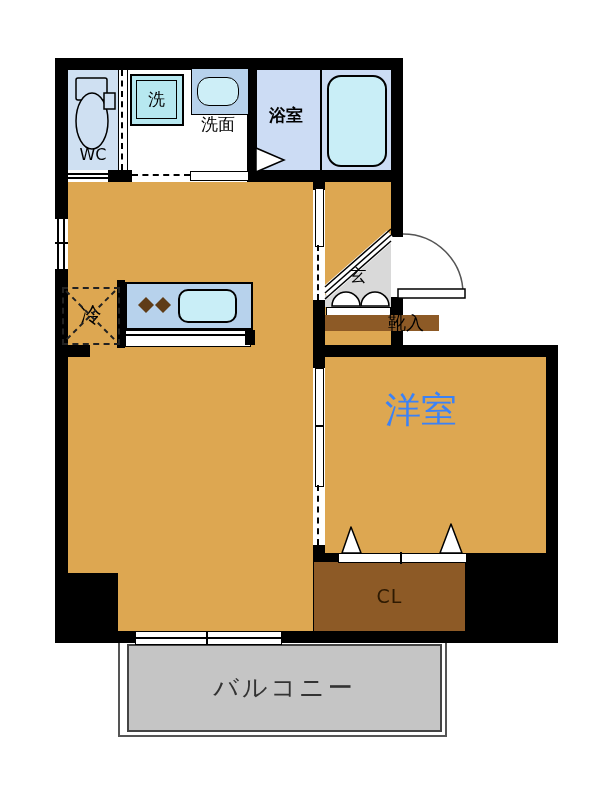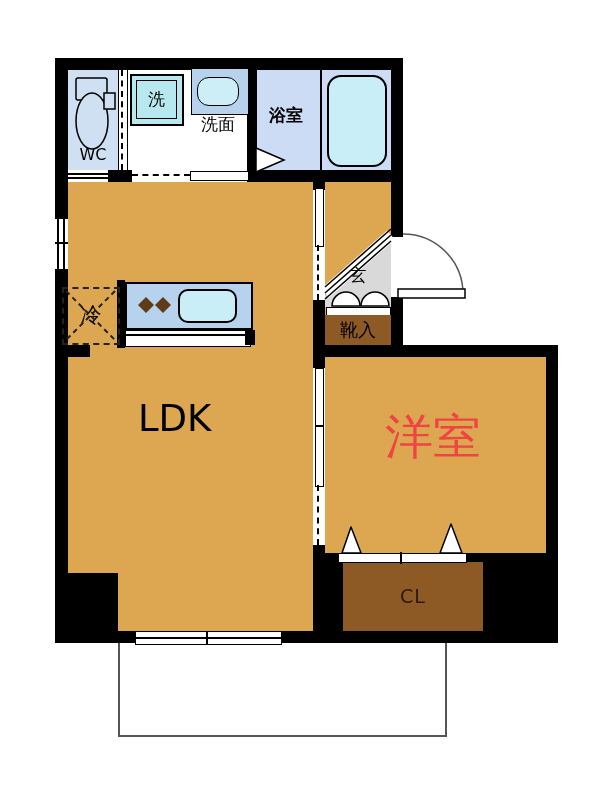--- a/index.html
+++ b/index.html
@@ -26,20 +26,23 @@
   <div class="abs f-wc" style="left:68px;top:70px;width:50px;height:100px;"></div>
   <div class="abs f-white" style="left:126px;top:70px;width:121px;height:100px;"></div>
   <div class="abs f-bath" style="left:257px;top:70px;width:134px;height:100px;"></div>
   <div class="abs f-tan" style="left:68px;top:182px;width:245px;height:449px;"></div>
   <div class="abs f-tan" style="left:325px;top:182px;width:66px;height:163px;"></div>
   <div class="abs f-tan" style="left:325px;top:357px;width:221px;height:196px;"></div>
   <div class="abs f-gray" style="left:325px;top:238px;width:66px;height:69px;clip-path:polygon(0% 83%,100% 0%,100% 100%,0% 100%);"></div>
   <div class="abs" style="left:326px;top:307px;width:63px;height:8px;background:#fff;border:1px solid #000;"></div>
 
   <div class="abs" style="left:118px;top:638px;width:325px;height:95px;background:#fff;border:2px solid #555;"></div>
+  <div class="abs f-tan" style="left:127px;top:644px;width:311px;height:84px;background:#c5c5c5;border:2px solid #444;display:flex;align-items:center;justify-content:center;">
+    <span class="label" style="position:static;font-size:25px;letter-spacing:3px;color:#333;">バルコニー</span>
+  </div>
 
   <div class="wall" style="left:55px;top:58px;width:348px;height:12px;"></div>
   <div class="wall" style="left:55px;top:58px;width:13px;height:160px;"></div>
   <div class="wall" style="left:55px;top:268px;width:13px;height:375px;"></div>
   <div class="wall" style="left:391px;top:58px;width:12px;height:179px;"></div>
   <div class="wall" style="left:391px;top:297px;width:12px;height:60px;"></div>
   <div class="wall" style="left:55px;top:170px;width:13px;height:12px;"></div>
   <div class="wall" style="left:108px;top:170px;width:24px;height:12px;"></div>
   <div class="wall" style="left:247px;top:170px;width:156px;height:12px;"></div>
   <div class="wall" style="left:247px;top:70px;width:10px;height:100px;"></div>
@@ -50,24 +53,24 @@
   <div class="wall" style="left:313px;top:545px;width:12px;height:86px;"></div>
   <div class="wall" style="left:546px;top:345px;width:12px;height:298px;"></div>
   <div class="wall" style="left:55px;top:631px;width:80px;height:12px;"></div>
   <div class="wall" style="left:280px;top:631px;width:278px;height:12px;"></div>
   <div class="wall" style="left:55px;top:573px;width:63px;height:60px;"></div>
   <div class="wall" style="left:117px;top:280px;width:8px;height:68px;"></div>
   <div class="wall" style="left:55px;top:345px;width:35px;height:12px;"></div>
   <div class="wall" style="left:325px;top:553px;width:221px;height:80px;"></div>
   <div class="wall" style="left:320px;top:70px;width:2px;height:100px;"></div>
 
-  <div class="abs f-brown flexc" style="left:343px;top:562px;width:140px;height:69px;">
+  <div class="abs f-brown flexc" style="left:314px;top:562px;width:151px;height:69px;">
     <span class="label" style="position:static;font-size:19px;color:#2e1a02;letter-spacing:1px;">CL</span>
   </div>
-  <div class="abs f-brown flexc" style="left:325px;top:315px;width:66px;height:30px;">
+  <div class="abs f-brown flexc" style="left:325px;top:315px;width:66px;height:16px;padding-left:48px;">
     <span class="label" style="position:static;font-size:18px;color:#000;">靴入</span>
   </div>
 
   <div class="abs" style="left:55px;top:218px;width:13px;height:50px;background:#fff;border-top:1.5px solid #000;border-bottom:1.5px solid #000;">
     <div class="abs" style="left:2px;top:0;width:1.5px;height:100%;background:#000;"></div>
     <div class="abs" style="left:8px;top:0;width:1.5px;height:100%;background:#000;"></div>
     <div class="abs" style="left:0;top:23px;width:100%;height:2px;background:#000;"></div>
   </div>
 
   <div class="abs" style="left:68px;top:170px;width:40px;height:12px;background:#fff;">
@@ -147,19 +150,18 @@
     <polygon points="342,553 361,553 351,527" fill="#fff" stroke="#000" stroke-width="1.5" stroke-linejoin="round"></polygon>
     <polygon points="440,553 462,553 451,524" fill="#fff" stroke="#000" stroke-width="1.5" stroke-linejoin="round"></polygon>
   </svg>
 
   <div class="label" style="left:66px;top:146px;width:54px;font-size:16px;">WC</div>
   <div class="label" style="left:186px;top:115px;width:64px;font-size:17px;">洗面</div>
   <div class="label" style="left:254px;top:106px;width:64px;font-size:17px;font-weight:bold;">浴室</div>
   <div class="label" style="left:325px;top:266px;width:66px;font-size:17px;">玄</div>
 
   <div class="abs" style="left:138px;top:398px;font-size:37px;line-height:41px;color:#000;">
-    <div>LDK</div>
   </div>
-  <div class="abs" style="left:385px;top:414px;font-size:48px;line-height:44px;color:#ef4444;">
+  <div class="abs" style="left:385px;top:388px;font-size:36px;line-height:44px;color:#3b82f6;">
     <div>洋室</div>
   </div>
 
 </div>
 
 </body></html>

